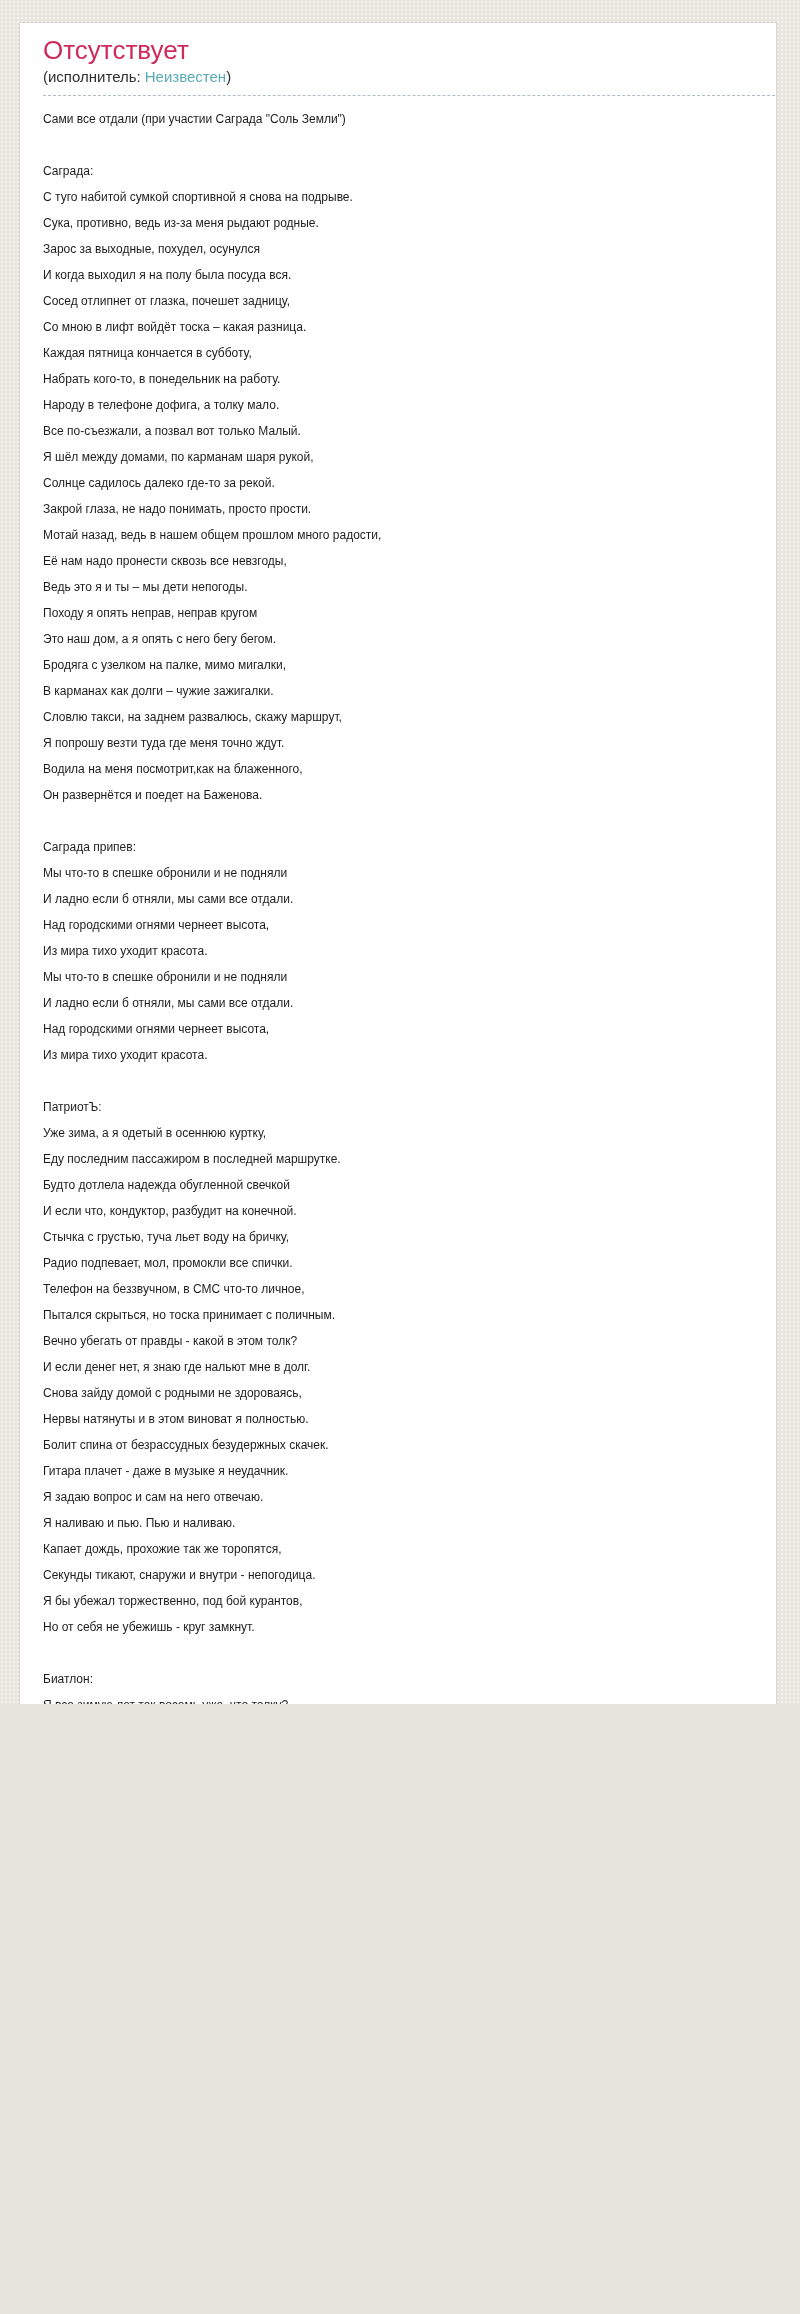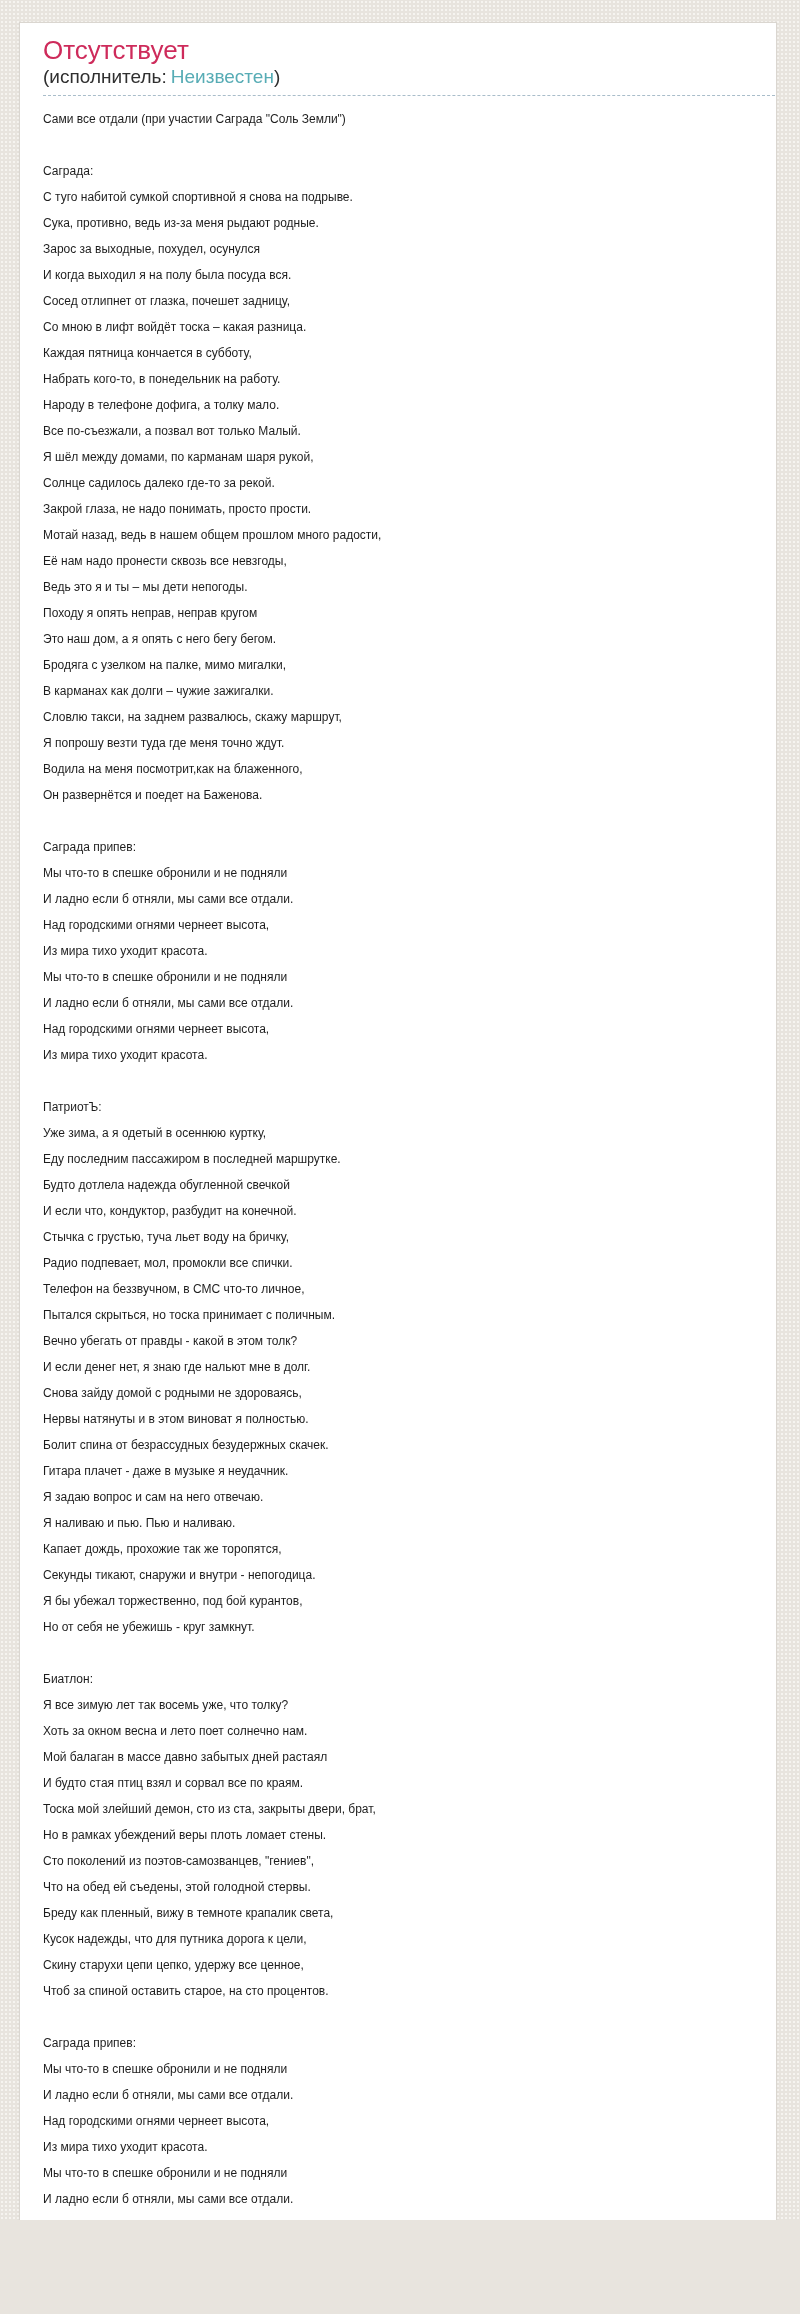--- a/index.html
+++ b/index.html
@@ -1,20 +1,20 @@
 <!DOCTYPE html>
 <html lang="ru"><head>
 <meta charset="utf-8">
 <style>
   * { margin: 0; padding: 0; box-sizing: border-box; }
   html, body { background: #e8e4de; }
   .page {
     position: relative;
     width: 800px;
-    height: 2220px;
+    height: 1704px;
     overflow: hidden;
     background-color: #e8e4de;
     background-image: radial-gradient(#f6f4f0 1px, rgba(0,0,0,0) 1px);
     background-size: 4px 4px;
     font-family: "Liberation Sans", "DejaVu Sans", sans-serif;
   }
   .card {
     position: absolute;
     left: 19px;
     top: 22px;
@@ -32,21 +32,21 @@
     display: inline-block;
     font-size: 26px;
     line-height: 29px;
     font-weight: 400;
     color: #ce2b5b;
     text-decoration: none;
     cursor: pointer;
   }
   .artist-line {
     margin-top: 2px;
-    font-size: 19px;
+    font-size: 15px;
     line-height: 19px;
     color: #2f2f2f;
   }
   .artist-link {
     color: #57acb5;
     text-decoration: none;
     cursor: pointer;
     margin-left: 4px;
   }
   .divider {

